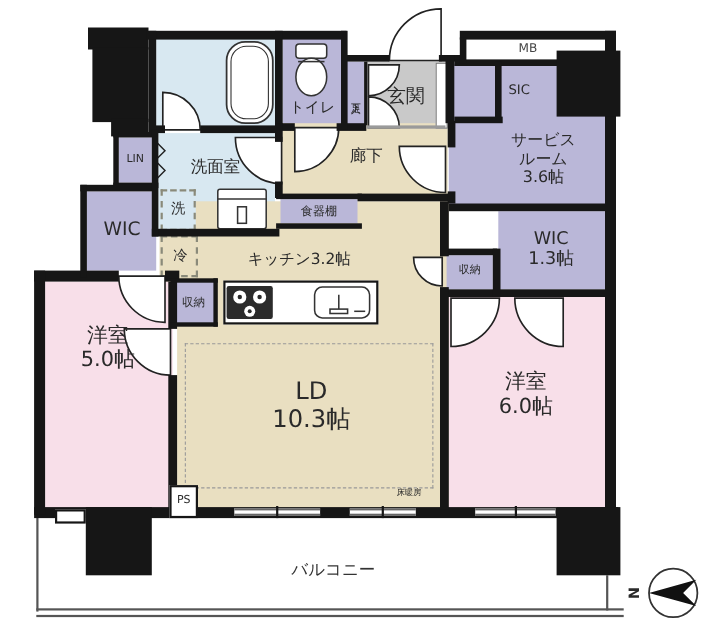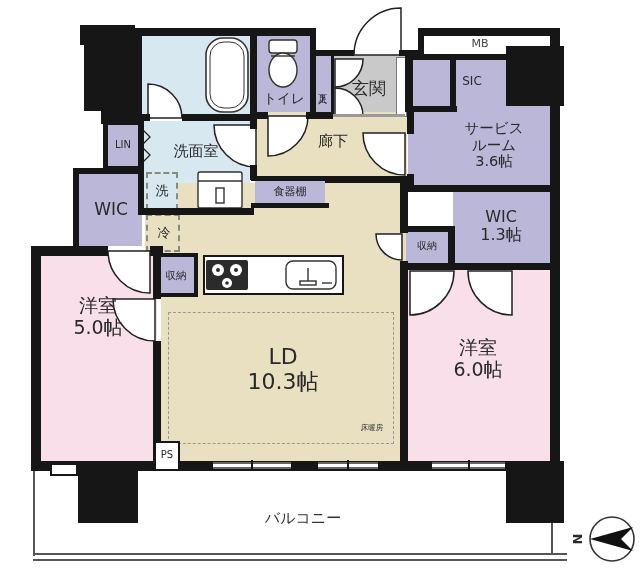--- a/index.html
+++ b/index.html
@@ -229,28 +229,31 @@
     </div>
   <div class="lbl" style="left:82px;top:197px;width:58px;height:26px;font-size:17px;">
       <span>WIC</span>
     </div>
   <div class="lbl" style="left:150px;top:221px;width:28px;height:24px;font-size:13px;">
       <span>冷</span>
     </div>
   <div class="lbl" style="left:261px;top:184px;width:58px;height:16px;font-size:11px;">
       <span>食器棚</span>
     </div>
+  <div class="lbl" style="left:221px;top:226px;width:102px;height:20px;font-size:14px;">
+      <span>キッチン3.2帖</span>
+    </div>
   <div class="lbl" style="left:158px;top:266px;width:36px;height:18px;font-size:10.5px;">
       <span>収納</span>
     </div>
   <div class="lbl" style="left:228px;top:338px;width:110px;height:62px;font-size:22px;">
     <span>LD</span>
       <span>10.3帖</span>
   </div>
-  <div class="lbl" style="left:352px;top:422px;width:40px;height:12px;font-size:7.5px;">
+  <div class="lbl" style="left:352px;top:442px;width:40px;height:12px;font-size:7.5px;">
       <span>床暖房</span>
     </div>
   <div class="lbl" style="left:56px;top:288px;width:84px;height:58px;font-size:19px;">
     <span>洋室</span>
       <span>5.0帖</span>
   </div>
   <div class="lbl" style="left:436px;top:330px;width:84px;height:58px;font-size:19px;">
     <span>洋室</span>
       <span>6.0帖</span>
   </div>

